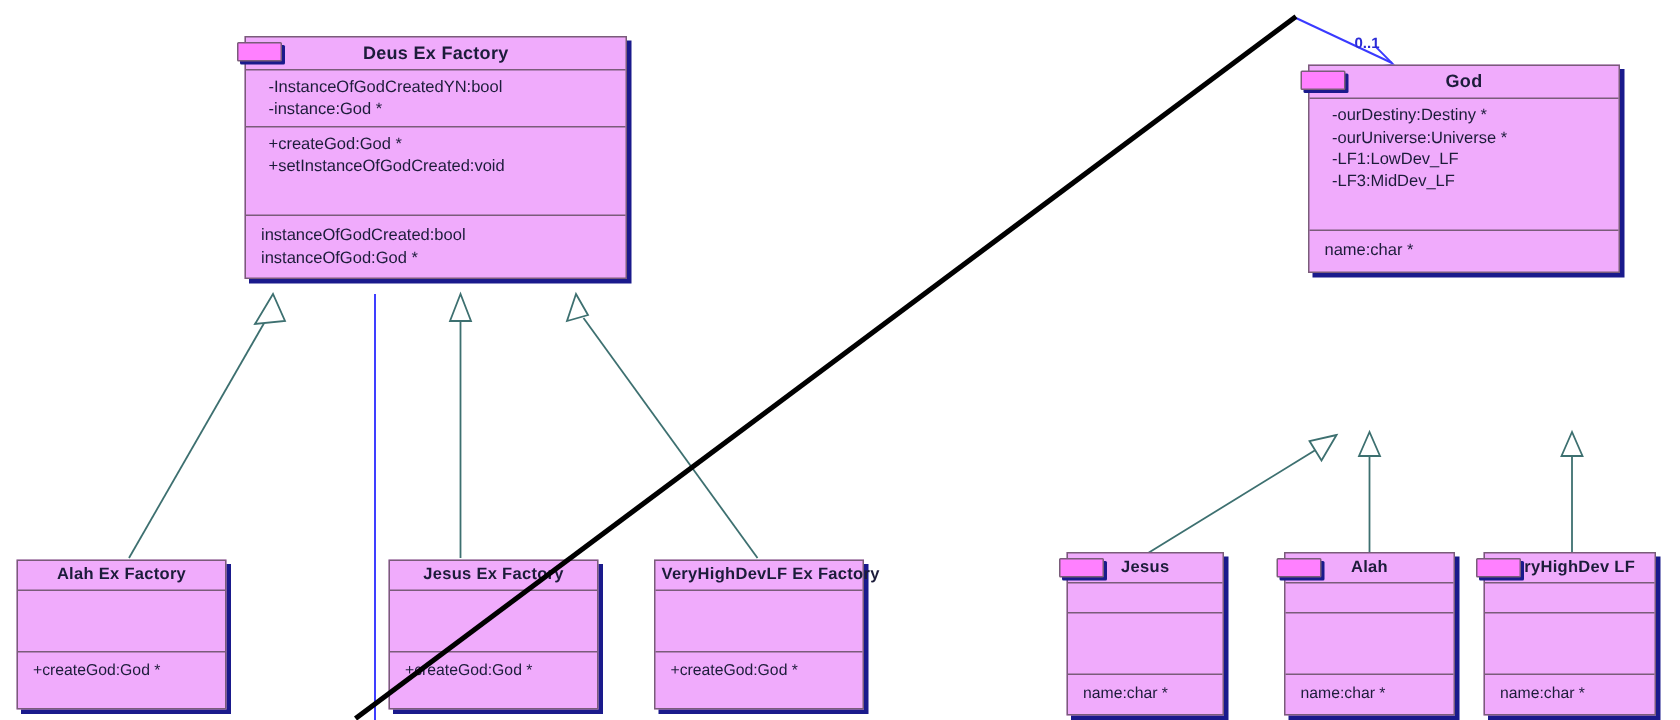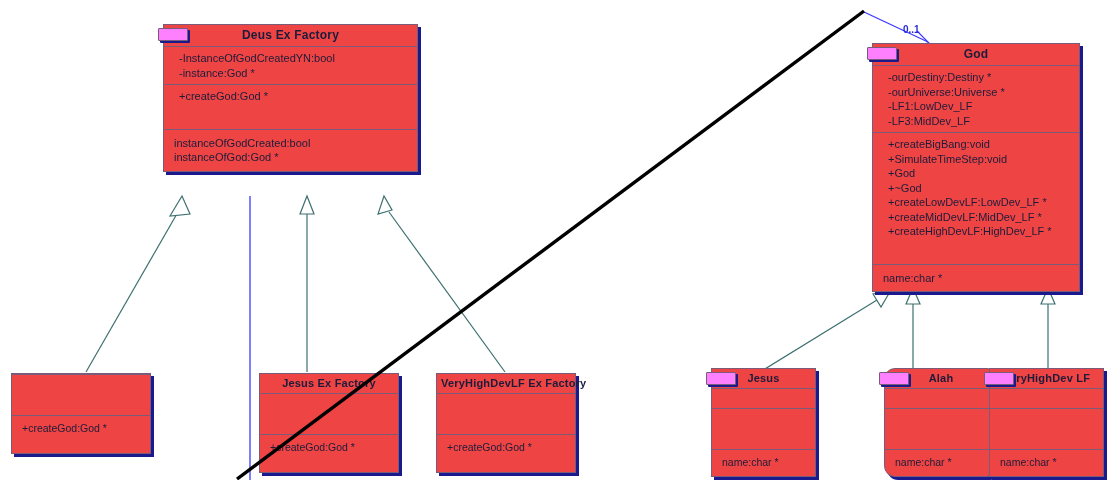--- a/index.html
+++ b/index.html
@@ -6,21 +6,21 @@
   body{
     width:1120px;height:480px;background:#ffffff;
     font-family:"Liberation Sans", sans-serif;
     position:relative;overflow:hidden;
   }
   #stage{position:absolute;left:0;top:0;width:1120px;height:480px;}
 
   
   .uml-class{
     position:absolute;
-    background:#ef4444;
+    background:#f0abfc;
     border:1px solid #7a5c7a;
     box-sizing:border-box;
     box-shadow:3px 3px 0 0 #1a1a8c;
     z-index:5;
   }
   .uml-class .tab{
     position:absolute;left:-6px;top:3px;width:28px;height:11px;
     background:#ff80ff;border:1px solid #7a5c7a;border-radius:1px;
     box-shadow:2px 2px 0 0 #1a1a8c;
     z-index:7;
@@ -106,51 +106,44 @@
 
   <div class="uml-class big" style="left:163px;top:24px;width:255px;">
     <div class="tab"></div>
     <div class="uml-title">Deus Ex Factory</div>
     <div class="compartment">
       <div class="member">-InstanceOfGodCreatedYN:bool</div>
       <div class="member">-instance:God *</div>
     </div>
     <div class="compartment">
       <div class="member">+createGod:God *</div>
+      <div class="member">+setInstanceOfGodCreated:void</div>
     </div>
     <div class="compartment pad-lg">
       <div class="member">instanceOfGodCreated:bool</div>
       <div class="member">instanceOfGod:God *</div>
     </div>
   </div>
 
   <div class="uml-class big" style="left:872px;top:43px;width:208px;">
     <div class="tab"></div>
     <div class="uml-title">God</div>
     <div class="compartment">
       <div class="member">-ourDestiny:Destiny *</div>
       <div class="member">-ourUniverse:Universe *</div>
       <div class="member">-LF1:LowDev_LF</div>
       <div class="member">-LF3:MidDev_LF</div>
     </div>
-    <div class="compartment">
-      <div class="member">+createBigBang:void</div>
-      <div class="member">+SimulateTimeStep:void</div>
-      <div class="member">+God</div>
-      <div class="member">+~God</div>
-      <div class="member">+createLowDevLF:LowDev_LF *</div>
-      <div class="member">+createMidDevLF:MidDev_LF *</div>
-      <div class="member">+createHighDevLF:HighDev_LF *</div>
-    </div>
     <div class="compartment pad-lg">
       <div class="member">name:char *</div>
     </div>
   </div>
 
   <div class="uml-class sm" style="left:11px;top:373px;width:140px;">
+    <div class="uml-title">Alah Ex Factory</div>
     <div class="compartment">
       <div class="empty-row"></div>
     </div>
     <div class="compartment pad-lg">
       <div class="member">+createGod:God *</div>
       <div class="empty-row"></div>
     </div>
   </div>
 
   <div class="uml-class sm" style="left:259px;top:373px;width:140px;">
@@ -182,21 +175,21 @@
       <div class="empty-row"></div>
     </div>
     <div class="compartment">
       <div class="empty-row"></div>
     </div>
     <div class="compartment pad-lg">
       <div class="member">name:char *</div>
     </div>
   </div>
 
-  <div class="uml-class sm" style="left:884px;top:368px;width:114px;border-radius:11px;">
+  <div class="uml-class sm" style="left:856px;top:368px;width:114px;">
     <div class="tab"></div>
     <div class="uml-title">Alah</div>
     <div class="compartment">
       <div class="empty-row"></div>
     </div>
     <div class="compartment">
       <div class="empty-row"></div>
     </div>
     <div class="compartment pad-lg">
       <div class="member">name:char *</div>

